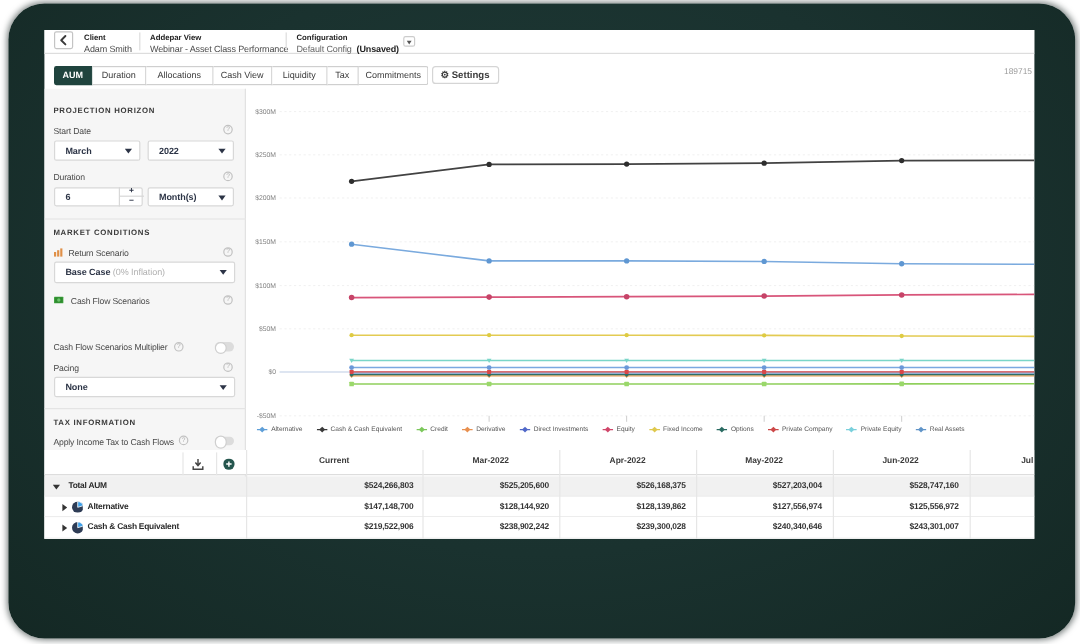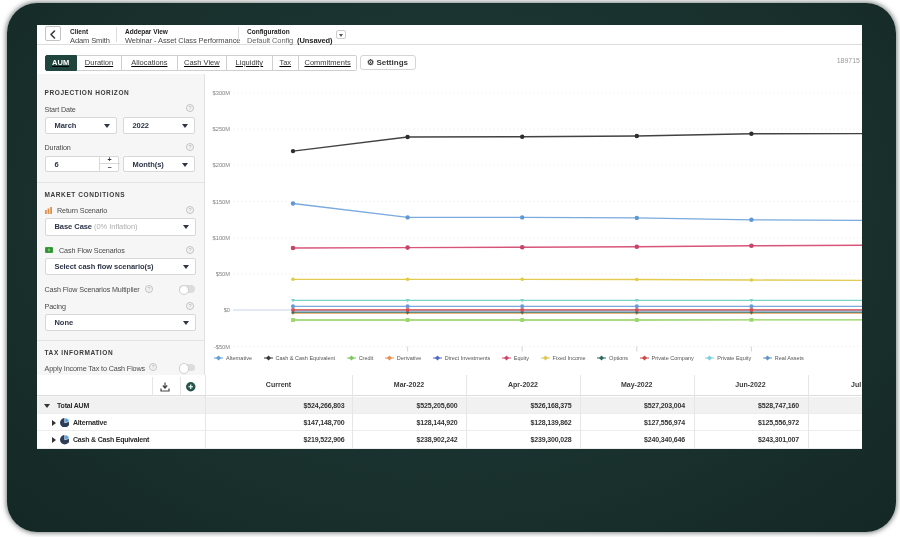--- a/index.html
+++ b/index.html
@@ -10,21 +10,21 @@
 .abs { position:absolute; }
 
 #topbar { position:absolute; left:0; top:0; width:825px; height:20px; background:#fff; border-bottom:1px solid #ddd; }
 #backbtn { position:absolute; left:7.5px; top:1px; width:16px; height:15px; border:1px solid #c4c4c4; border-radius:2px; background:#fff; }
 .tb-label { position:absolute; top:3px; font-size:6.5px; font-weight:bold; color:#222; }
 .tb-value { position:absolute; top:10.5px; font-size:7.5px; color:#4a4a4a; white-space:nowrap; letter-spacing:-0.1px; }
 .tb-sep { position:absolute; top:2px; width:1px; height:15px; background:#ddd; }
 #cfg-dd { position:absolute; left:299px; top:4.5px; width:10px; height:9px; border:1px solid #ccc; border-radius:2px; background:#fff; }
 #cfg-dd:after { content:""; position:absolute; left:2px; top:3px; border-left:2.5px solid transparent; border-right:2.5px solid transparent; border-top:3px solid #555; }
 
-#tabs { position:absolute; left:7.5px; top:30px; height:15.5px; display:flex;text-decoration:underline; }
+#tabs { position:absolute; left:7.5px; top:30px; height:15.5px; display:flex; }
 .tab { height:15.5px; border:1px solid #cfcfcf; border-left:none; background:#fff; color:#3a3a3a; font-size:7.5px; text-align:center; line-height:14px; }
 .tab.first { border-left:1px solid #cfcfcf; border-radius:2px 0 0 2px; }
 .tab.last { border-radius:0 2px 2px 0; }
 .tab.active { background:#20443e; border-color:#20443e; color:#fff; font-weight:bold; }
 #settings { position:absolute; left:322.5px; top:29.5px; width:56px; height:15.5px; border:1px solid #d5d5d5; border-radius:3px; background:#fff; font-size:8px; font-weight:bold; color:#3a3a3a; line-height:14px; text-align:center; }
 #pgnum { position:absolute; right:2px; top:32px; font-size:7px; color:#9a9a9a; }
 
 #sidebar { position:absolute; left:0; top:49px; width:168px; height:410px; background:#f6f6f6; border-right:1px solid #e2e2e2; }
 .sb-h { position:absolute; left:7.5px; font-size:6.5px; font-weight:bold; letter-spacing:0.6px; color:#3a3a3a; }
 .sb-l { position:absolute; left:7.5px; font-size:7.2px; color:#4a4a4a; white-space:nowrap; letter-spacing:-0.12px; }
@@ -104,21 +104,20 @@
   <div class="sb-l" style="left:20px; top:181px;">Return Scenario</div>
   <div class="qm" style="left:149px; top:180.5px;">?</div>
   <div class="sel" style="left:7.5px; top:193px; width:151px; height:17.5px;">Base Case <span style="color:#b0b0b0; font-weight:normal;">(0% Inflation)</span><span class="caret"></span></div>
   <svg class="abs" style="left:7.5px; top:221.5px;" width="8" height="6" viewBox="0 0 8 6">
       <rect x="0" y="0" width="8" height="6" rx="0.8" fill="#41a441"></rect>
       <rect x="0.8" y="0.8" width="6.4" height="4.4" rx="0.5" fill="#2f8c2f"></rect>
       <circle cx="4" cy="3" r="1.4" fill="#6cc46c"></circle>
     </svg>
   <div class="sb-l" style="left:22px; top:220.7px;">Cash Flow Scenarios</div>
   <div class="qm" style="left:149px; top:220.5px;">?</div>
-  <div class="sel" style="left:7.5px; top:232.5px; width:151px; height:17.5px;">Select cash flow scenario(s)<span class="caret"></span></div>
   <div class="sb-l" style="top:259.7px;">Cash Flow Scenarios Multiplier</div>
   <div class="qm" style="left:108px; top:259.5px;">?</div>
   <div class="toggle" style="left:141.5px; top:260px;"></div>
   <div class="sb-l" style="top:277px;">Pacing</div>
   <div class="qm" style="left:149px; top:276.5px;">?</div>
   <div class="sel" style="left:7.5px; top:289px; width:151px; height:17px;">None<span class="caret"></span></div>
   <div class="sb-div" style="top:315px;"></div>
   <div class="sb-h" style="top:323.5px;">TAX INFORMATION</div>
   <div class="sb-l" style="top:338.5px;">Apply Income Tax to Cash Flows</div>
   <div class="qm" style="left:112px; top:338px;">?</div>

